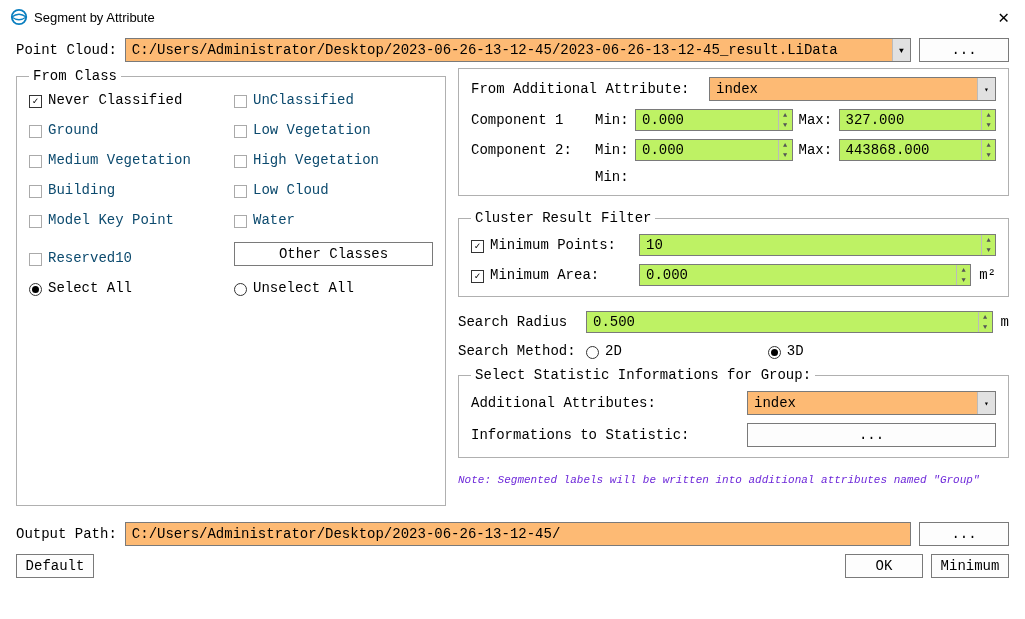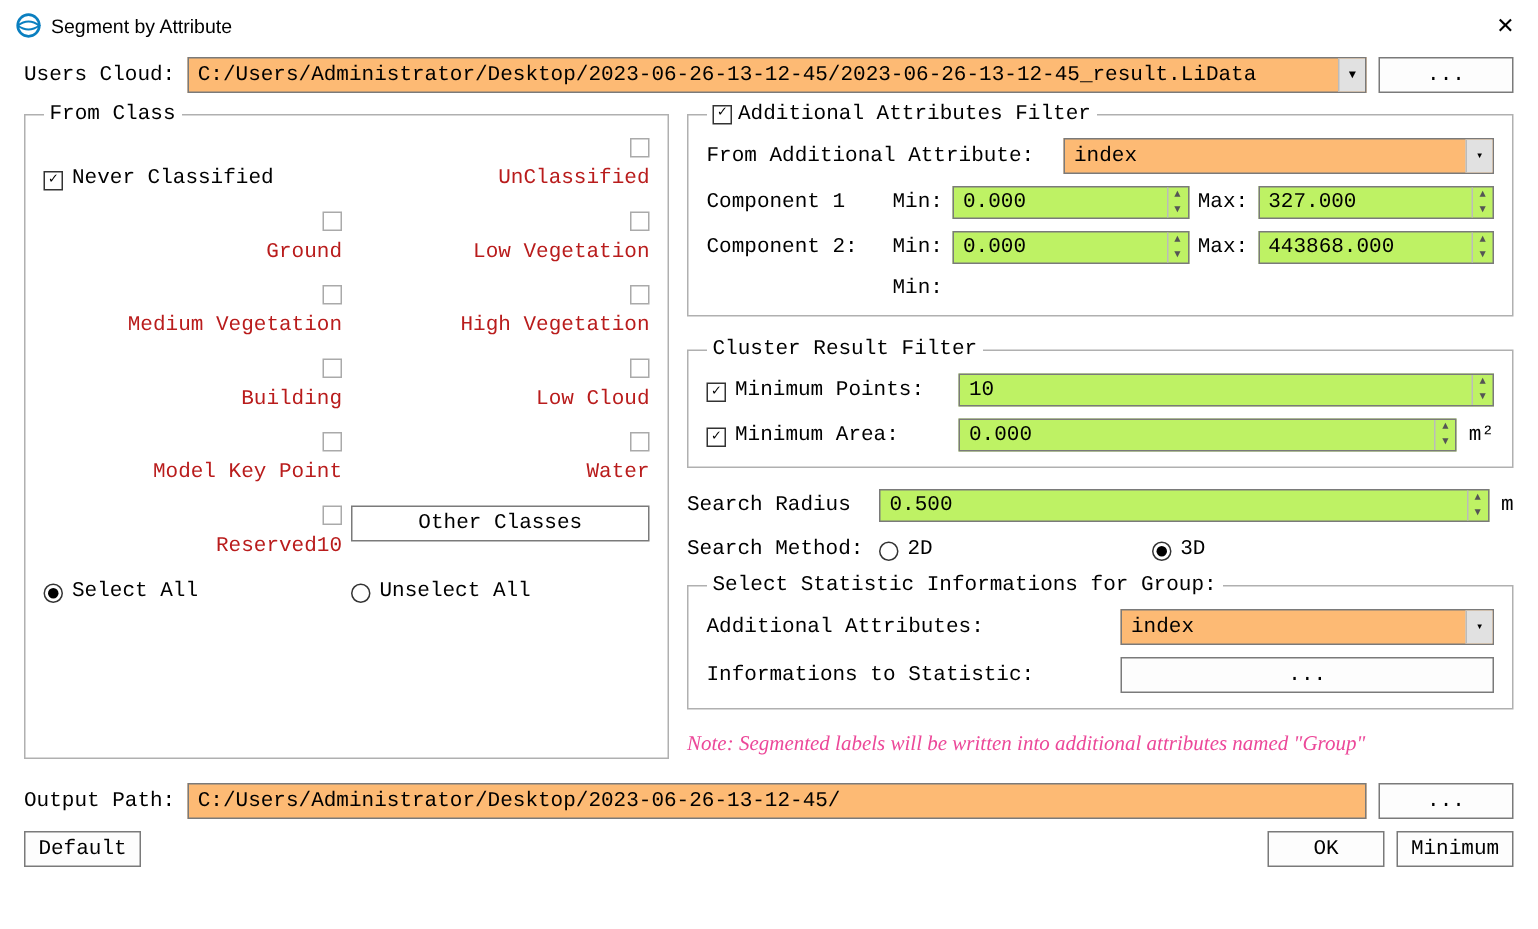--- a/index.html
+++ b/index.html
@@ -63,21 +63,21 @@
   }
   legend { padding: 0 4px; }
   legend.with-check { display: flex; align-items: center; gap: 4px; }
   .class-grid {
     display: grid;
     grid-template-columns: 1fr 1fr;
     row-gap: 14px;
     column-gap: 6px;
   }
   .chk-item { display: flex; align-items: flex-end; gap: 6px; color: #000; }
-  .disabled { color: #b91c1c; flex-direction: column; }
+  .disabled { color: #0c4a6e; }
   .chkbox {
     width: 13px; height: 13px;
     border: 1px solid #333;
     display: inline-flex; align-items: center; justify-content: center;
     font-size: 10px; line-height: 1;
     background: #fff;
   }
   .chkbox.disabled-b { border-color: #aaa; }
   .chkbox.checked::after { content: "✓"; color: #000; }
   .radio {
@@ -104,21 +104,21 @@
   }
   .spin .arrows div {
     flex: 1; font-size: 7px; display: flex; align-items: center; justify-content: center;
     color: #555;
   }
   .group-grid3 {
     display: grid;
     grid-template-columns: 118px 34px 1fr 34px 1fr;
     row-gap: 8px; column-gap: 6px; align-items: center;
   }
-  .note { color: #ec4899; font-style: italic; font-family: Liberation Serif, serif; font-size: 14px; margin-top: 2px;}
+  .note { color: #6d28d9; font-style: italic; font-family: Liberation Mono, monospace; font-size: 11px; margin-top: 2px;}
   .output-row { margin-top: 8px; }
   .footer-btns { display: flex; align-items: flex-start; margin-top: 8px; gap: 8px;}
   .footer-btns .spacer { flex: 1; }
   .btn-lg { width: 78px; }
   .sel-row { display: grid; grid-template-columns: 270px 1fr; align-items: center; margin-bottom: 8px; gap: 6px;}
   .inline-gap { display: inline-flex; gap: 30px; align-items: center;}
 </style>
 </head>
 <body>
 
@@ -129,21 +129,21 @@
         <path d="M2 10 Q10 4 18 10 Q10 16 2 10" fill="none" stroke="#0a7fc0" stroke-width="1.5"></path>
       </svg>
   </span>
   <span class="title-text">Segment by Attribute</span>
   <span class="close-x">✕</span>
 </div>
 
 <div class="content">
 
   <div class="row path-row">
-    <span class="label">Users Cloud:</span>
+    <span class="label">Point Cloud:</span>
     <div class="combo" style="flex:1">
       <span class="val">C:/Users/Administrator/Desktop/2023-06-26-13-12-45/2023-06-26-13-12-45_result.LiData</span>
       <span class="drop">▼</span>
     </div>
     <div class="btn btn-wide">...</div>
   </div>
 
   <div class="main-cols">
     <div class="col-left">
       <fieldset style="height:438px">
@@ -201,24 +201,20 @@
           <div class="chk-item">
               <span class="radio"></span>
               <span>Unselect All</span>
             </div>
         </div>
       </fieldset>
     </div>
 
     <div class="col-right">
       <fieldset>
-        <legend class="with-check">
-            <span class="chkbox checked"></span>
-            <span>Additional Attributes Filter</span>
-          </legend>
         <div class="field-row">
           <span class="lbl" style="width:230px">From Additional Attribute:</span>
           <div class="combo" style="flex:1">
             <span class="val">index</span>
             <span class="drop">▾</span>
           </div>
         </div>
         <div class="group-grid3">
           <span>Component 1</span>
           <span>Min:</span>

